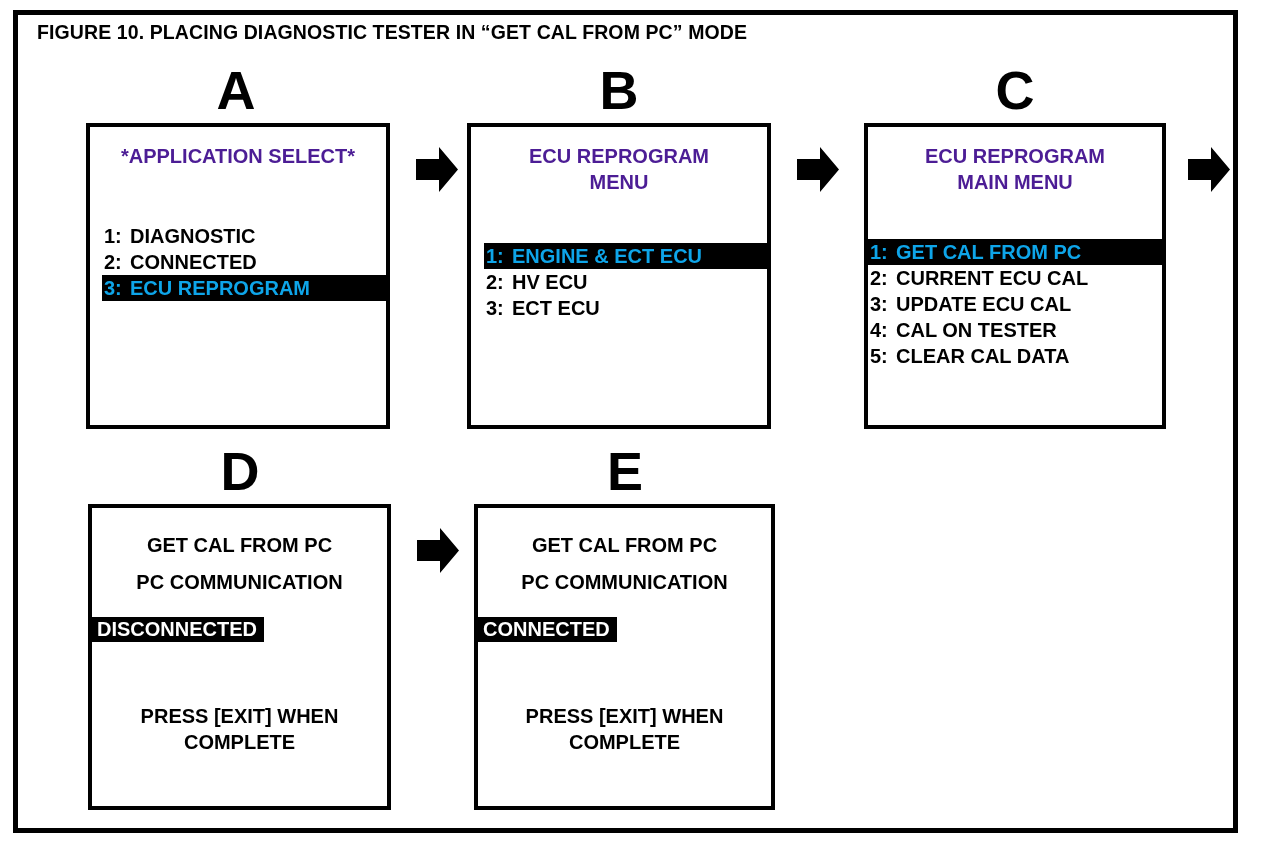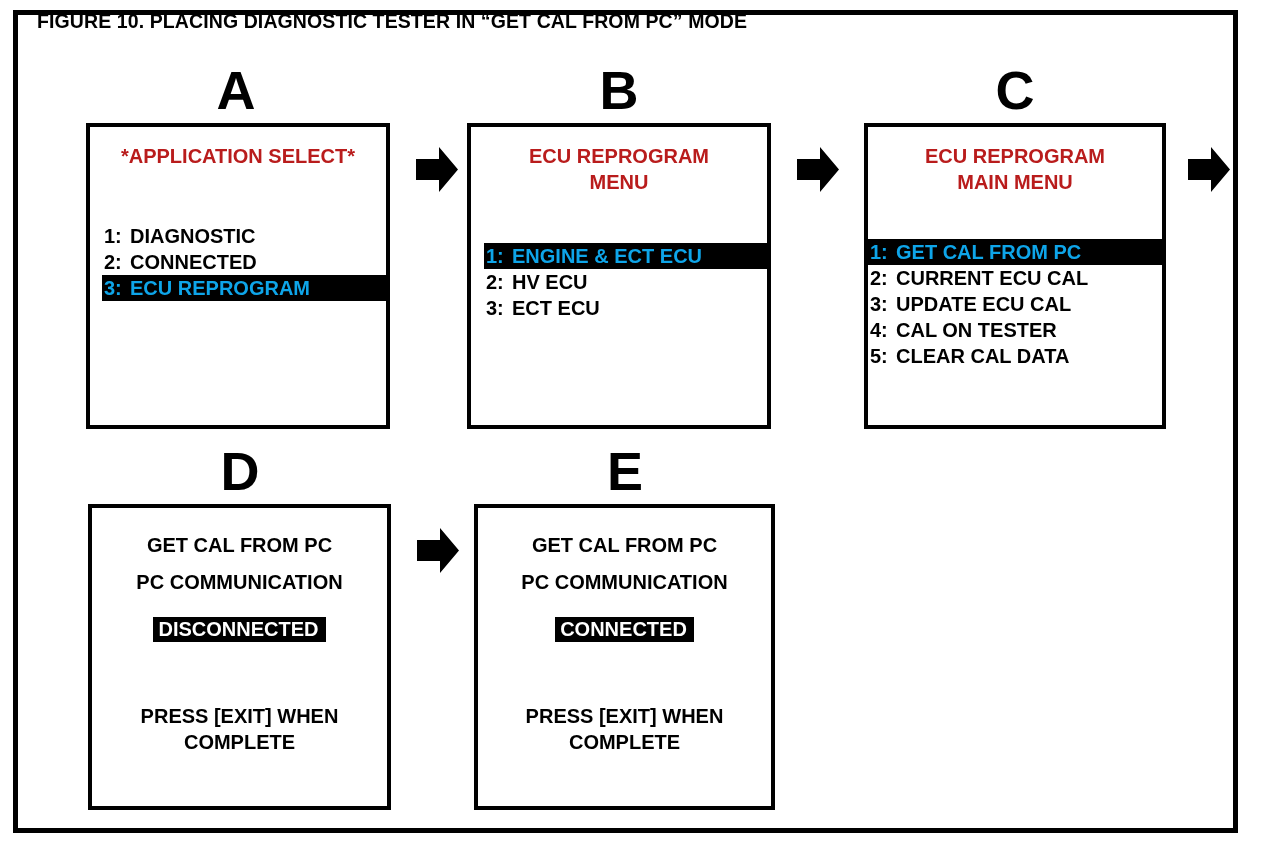--- a/index.html
+++ b/index.html
@@ -32,21 +32,21 @@
     height: 823px;
     border: 5px solid #000000;
     box-sizing: border-box;
     background: #ffffff;
   }
 
   
   .figure-title {
     position: absolute;
     left: 37px;
-    top: 10px;
+    top: 21px;
     font-size: 19.5px;
     font-weight: bold;
     letter-spacing: 0.1px;
     color: #000000;
     white-space: nowrap;
     text-align: center;
   }
 
   
   .step-letter {
@@ -65,21 +65,21 @@
     background: #ffffff;
     border: 4px solid #000000;
     box-sizing: border-box;
   }
 
   .screen-title {
     text-align: center;
     font-size: 20px;
     font-weight: bold;
     line-height: 26px;
-    color: #b91c1c;
+    color: #4c1d95;
     white-space: pre-line;
   }
 
   .menu-list {
     margin: 0;
     padding: 0;
     list-style: none;
   }
 
   .menu-item {
@@ -132,21 +132,21 @@
   #panel-c .screen-title { margin-top: 16px; }
   #panel-c .menu-list    { margin-top: 44px; }
 
   
   #panel-d { left: 88px;  top: 504px; width: 303px; height: 306px; }
   
   #panel-e { left: 474px; top: 504px; width: 301px; height: 306px; }
 
   .dialog-line-1 { margin-top: 24px; }
   .dialog-line-2 { margin-top: 11px; }
-  .dialog-badge-row { margin-top: 22px; text-align: center; }
+  .dialog-badge-row { margin-top: 22px; }
   .dialog-footer { margin-top: 61px; }
 
   
   .arrow {
     position: absolute;
     width: 42px;
     height: 45px;
   }
   #arrow-ab { left: 416px;  top: 147px; }
   #arrow-bc { left: 797px;  top: 147px; }

